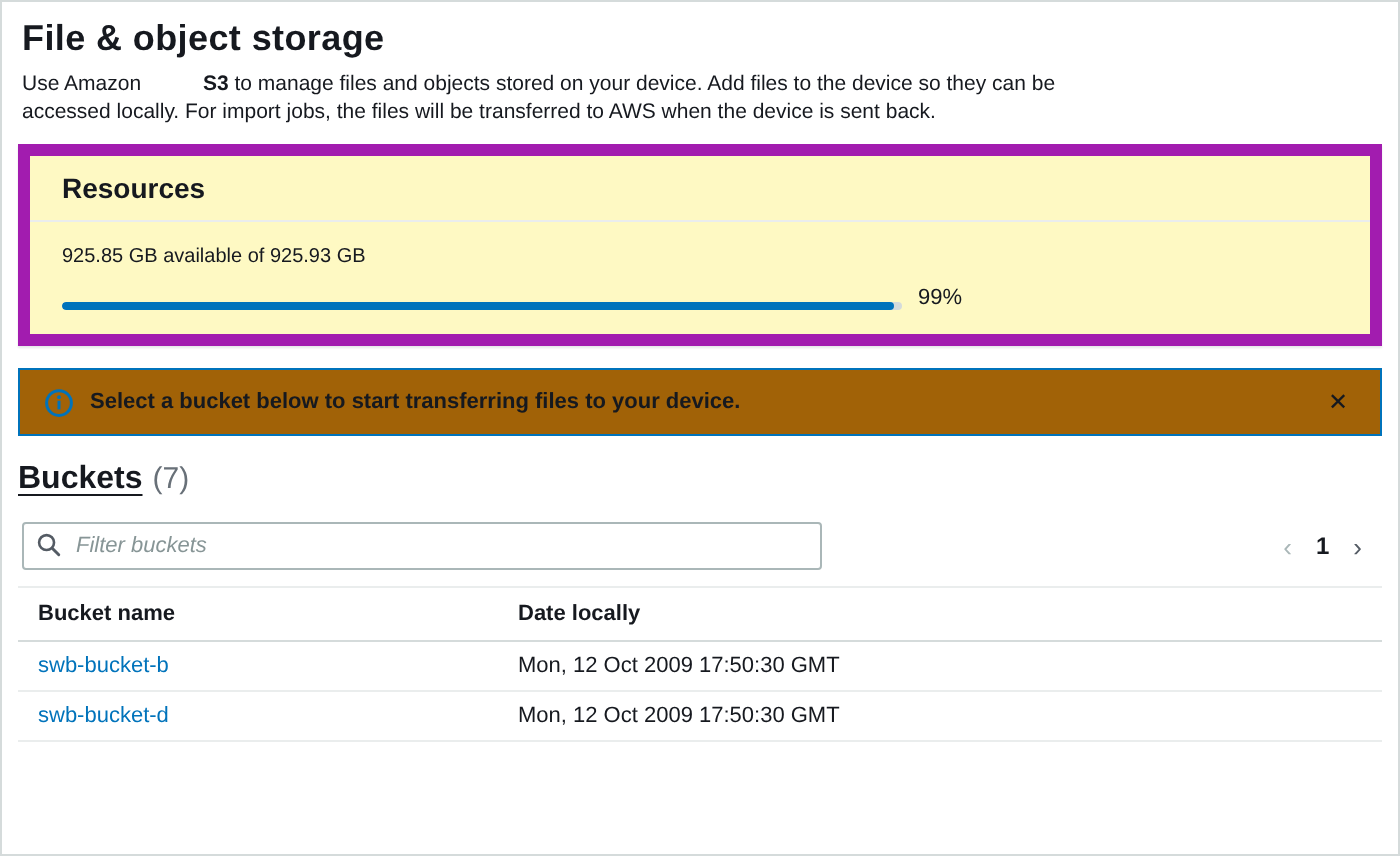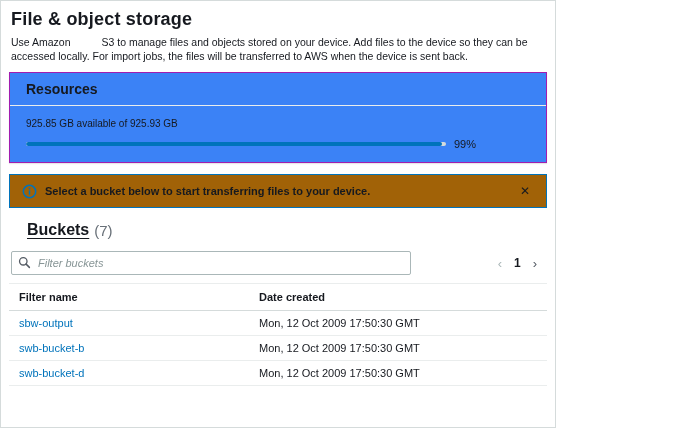--- a/index.html
+++ b/index.html
@@ -5,41 +5,41 @@
   * { box-sizing: border-box; margin: 0; padding: 0; }
   html, body { width: 700px; height: 428px; }
   body {
     font-family: "Liberation Sans", sans-serif;
     font-size: 11px;
     color: #16191f;
     background: #ffffff;
     overflow: hidden;
   }
   .page {
-    width: 556px; height: 428px;
+    width: 700px; height: 428px;
     border: 1px solid #d5dbdb;
     padding: 6px 8px 0 8px;
     overflow: hidden;
   }
   
   .page-title { font-size: 18px; font-weight: 700; letter-spacing: 0.2px; margin: 2px 0 5px 2px; }
   .page-desc { font-size: 10.5px; line-height: 1.35; max-width: 530px; margin-left: 2px; color: #16191f; }
-  .page-desc b { font-weight: 400; padding-left: 28px; }
+  .page-desc b { font-weight: 700; padding-left: 28px; }
 
   
-  .card { border: 1px solid #a21caf; margin-top: 9px; background: #3b82f6; box-shadow: 0 1px 1px rgba(0,28,36,.1); }
+  .card { border: 6px solid #a21caf; margin-top: 9px; background: #fef9c3; box-shadow: 0 1px 1px rgba(0,28,36,.1); }
   .card-header {
     font-size: 14px; font-weight: 700;
     padding: 8px 16px;
     border-bottom: 1px solid #eaeded;
   }
   .card-body { padding: 10px 16px 12px 16px; }
   .storage-label { font-weight: 700; font-size: 11px; }
   .storage-value { font-size: 10px; margin: 2px 0 9px 0; }
-  .progress-row { display: flex; align-items: center; gap: 8px; }
+  .progress-row { display: flex; align-items: flex-end; gap: 8px; }
   .progress-track {
     width: 420px; height: 4px; background: #d5dbdb; border-radius: 2px; overflow: hidden;
   }
   .progress-fill { height: 100%; background: #0073bb; border-radius: 2px; }
   .progress-label { font-size: 11px; color: #16191f; }
 
   
   .flash {
     margin-top: 11px;
     background: #a16207;
@@ -50,21 +50,21 @@
   }
   .flash-msg { flex: 1; font-size: 11px; font-weight: 700; color: #16191f; }
   .flash-close {
     background: none; border: none; cursor: pointer;
     font-size: 12px; color: #16191f; line-height: 1; padding: 2px 4px;
     font-family: "Liberation Sans", sans-serif;
   }
   .info-icon { flex: 0 0 auto; display: inline-flex; }
 
   
-  .buckets-head { margin: 13px 2px 8px 18px; display: flex; align-items: center; gap: 5px; }
+  .buckets-head { margin: 13px 2px 8px 0; display: flex; align-items: flex-start; gap: 5px; }
   .buckets-title { font-size: 16px; font-weight: 700; text-decoration: underline; text-underline-offset: 3px; text-decoration-thickness: 1px; }
   .buckets-count { font-size: 15px; font-weight: 400; color: #687078; }
 
   .toolbar { display: flex; align-items: center; justify-content: space-between; margin: 12px 2px 8px 2px; gap: 44px; }
   .filter-wrap { position: relative; width: 400px; }
   .filter-input {
     width: 100%; height: 24px;
     border: 1px solid #aab7b8; border-radius: 2px;
     padding: 0 8px 0 26px;
     font-family: "Liberation Sans", sans-serif;
@@ -146,29 +146,25 @@
     <div class="pagination">
       <button class="page-btn prev">‹</button>
       <span class="page-num">1</span>
       <button class="page-btn next">›</button>
     </div>
   </div>
 
   <table class="buckets">
     <thead>
       <tr>
-        <th class="col-name">Filter name</th>
-        <th>Date created</th>
+        <th class="col-name">Bucket name</th>
+        <th>Date locally</th>
       </tr>
     </thead>
     <tbody>
-      <tr>
-        <td><a class="bucket-link">sbw-output</a></td>
-        <td>Mon, 12 Oct 2009 17:50:30 GMT</td>
-      </tr>
       <tr>
         <td><a class="bucket-link">swb-bucket-b</a></td>
         <td>Mon, 12 Oct 2009 17:50:30 GMT</td>
       </tr>
       <tr>
         <td><a class="bucket-link">swb-bucket-d</a></td>
         <td>Mon, 12 Oct 2009 17:50:30 GMT</td>
       </tr>
 
     </tbody>

